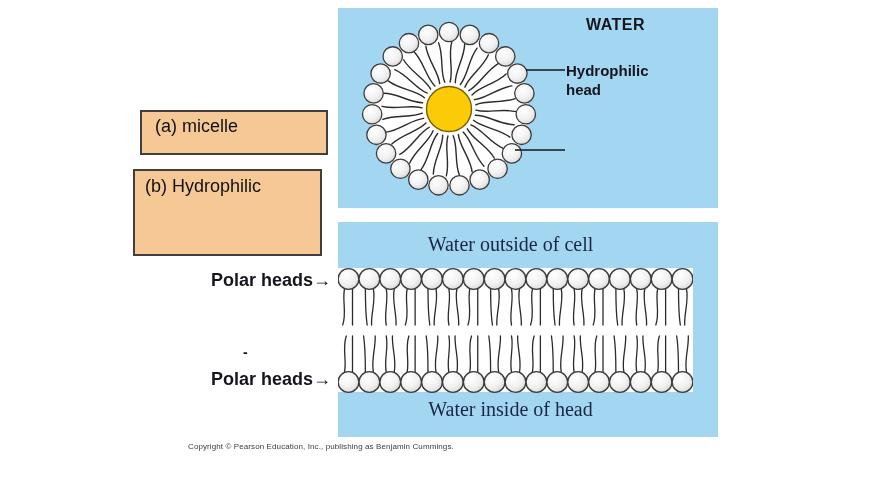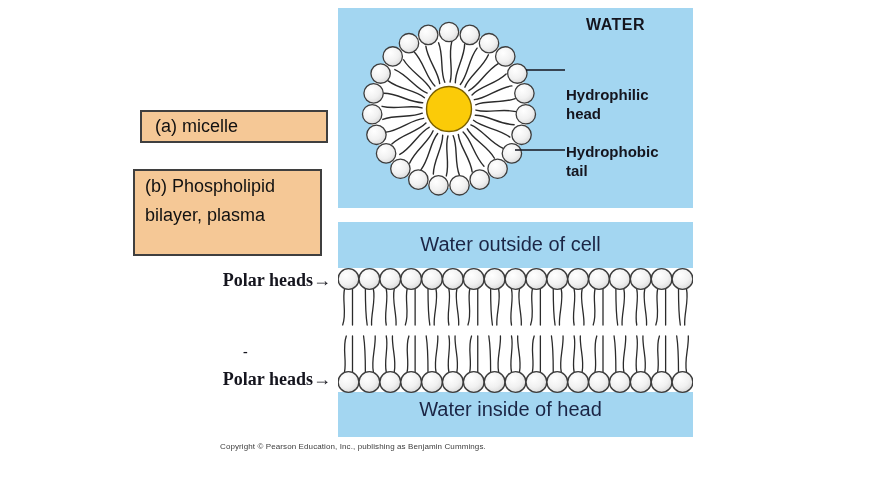--- a/index.html
+++ b/index.html
@@ -2,63 +2,63 @@
 <html style="--panel-blue: #a3d6f1; --box-fill: #f5c896; --box-border: #3f3f3f; --head-stroke: #3c3c3c; --tail: #2b2b2b; --core-yellow: #fbcb08; --core-outline: #7a6000; --dark-text: #15151e; --serif-text: #1b2545; --copyright-text: #3c3c3c;"><head>
 <meta charset="utf-8">
 <style>
   html,body{margin:0;padding:0;}
   body{
     width:880px;height:495px;background:#ffffff;position:relative;overflow:hidden;
     font-family:"Liberation Sans",sans-serif;
   }
   .slide{position:absolute;left:0;top:0;width:880px;height:495px;background:#ffffff;}
 
-  .panel{position:absolute;background:var(--panel-blue);}
+  .panel{position:absolute;background:var(--panel-blue);padding-left:25px;}
   .panel-top{left:338px;top:8px;width:355px;height:200px;}
   .panel-bottom{left:338px;top:222px;width:355px;height:215px;}
   .panel svg{position:absolute;left:0;top:0;}
 
   .water-caps{
     position:absolute;left:248px;top:8px;
     font-weight:bold;font-size:16px;letter-spacing:.5px;color:var(--dark-text);
   }
   .callout{
     position:absolute;left:228px;
     font-weight:bold;font-size:15px;line-height:19px;color:var(--dark-text);
   }
-  .callout-hydrophilic{top:53px;margin-top:24px;}
+  .callout-hydrophilic{top:53px;}
   .callout-hydrophobic{top:134px;}
 
   .serif-water{
     position:absolute;left:0;width:345px;text-align:center;
-    font-family:Liberation Sans, sans-serif;font-size:20px;color:var(--serif-text);
+    font-family:Liberation Serif, serif;font-size:20px;color:var(--serif-text);
   }
   .serif-outside{top:11px;}
   .serif-inside{top:176px;}
 
   .note-box{
     position:absolute;background:var(--box-fill);
     border:2px solid var(--box-border);
     font-size:18px;color:#111;box-sizing:border-box;
   }
-  .note-box-a{left:140px;top:110px;width:188px;height:33px;line-height:29px;padding-left:13px;}
+  .note-box-a{left:140px;top:110px;width:188px;height:45px;line-height:29px;padding-left:13px;}
   .note-box-b{left:133px;top:169px;width:189px;height:87px;line-height:28.5px;padding:1px 0 0 10px;}
 
   .side-label{
-    position:absolute;font-weight:bold;font-size:18px;color:var(--dark-text);white-space:nowrap;font-family:Liberation Serif, serif;
+    position:absolute;font-weight:bold;font-size:18px;color:var(--dark-text);white-space:nowrap;
   }
   .side-label .arrow{font-weight:bold;}
   .lbl-polar-top{right:549px;top:270px;}
   .lbl-nonpolar{right:564px;top:318px;}
   .lbl-dash{left:243px;top:344px;font-size:14px;}
   .lbl-polar-bottom{right:549px;top:369px;}
 
   .copyright{
     position:absolute;left:188px;top:442px;
-    font-size:8px;color:var(--copyright-text);letter-spacing:.1px;margin-left:32px;
+    font-size:8px;color:var(--copyright-text);letter-spacing:.1px;
   }
 </style>
 </head>
 <body>
 
 <div class="slide">
 
   <div class="panel panel-top">
     <svg id="micelle-svg" width="355" height="200">
       <defs>
@@ -126,24 +126,20 @@
         <circle cx="70.99203584727157" cy="35.20970584992041" r="9.7" fill="url(#headGrad1)" stroke="#3c3c3c" stroke-width="1.3"></circle>
         <circle cx="90.22564862090913" cy="26.855368874219465" r="9.7" fill="url(#headGrad1)" stroke="#3c3c3c" stroke-width="1.3"></circle>
         <circle cx="111" cy="101" r="22.5" fill="#fbcb08" stroke="#7a6000" stroke-width="1.4"></circle>
         <line x1="188" y1="62" x2="227" y2="62" stroke="#15151e" stroke-width="1.6"></line>
         <line x1="177" y1="142" x2="227" y2="142" stroke="#15151e" stroke-width="1.6"></line>
       </svg>
     <div class="water-caps">WATER</div>
     <div class="callout callout-hydrophilic">
       <div>Hydrophilic</div>
       <div>head</div>
-    </div>
-    <div class="callout callout-hydrophobic">
-      <div>Hydrophobic</div>
-      <div>tail</div>
     </div>
   </div>
 
   <div class="panel panel-bottom">
     <svg id="bilayer-svg" width="355" height="215">
       <defs>
         <radialGradient id="headGrad2" cx="38%" cy="32%" r="80%">
           <stop offset="0%" stop-color="#ffffff"></stop>
           <stop offset="55%" stop-color="#f1f1f1"></stop>
           <stop offset="85%" stop-color="#dddddd"></stop>
@@ -255,22 +251,21 @@
         <circle cx="344.5" cy="160" r="10.4" fill="url(#headGrad2)" stroke="#3c3c3c" stroke-width="1.4"></circle>
       </svg>
     <div class="serif-water serif-outside">Water outside of cell</div>
     <div class="serif-water serif-inside">Water inside of head</div>
   </div>
 
   <div class="note-box note-box-a">
     <span>(a) micelle</span>
   </div>
   <div class="note-box note-box-b">
-    <div>(b) Phospholipid</div>
-    <div>bilayer, plasma</div>
+    <div>(b) Hydrophilic</div>
   </div>
 
   <div class="side-label lbl-polar-top">
     <span>Polar heads</span><span class="arrow">→</span>
   </div>
   <div class="side-label lbl-dash">-</div>
   <div class="side-label lbl-polar-bottom">
     <span>Polar heads</span><span class="arrow">→</span>
   </div>
 

